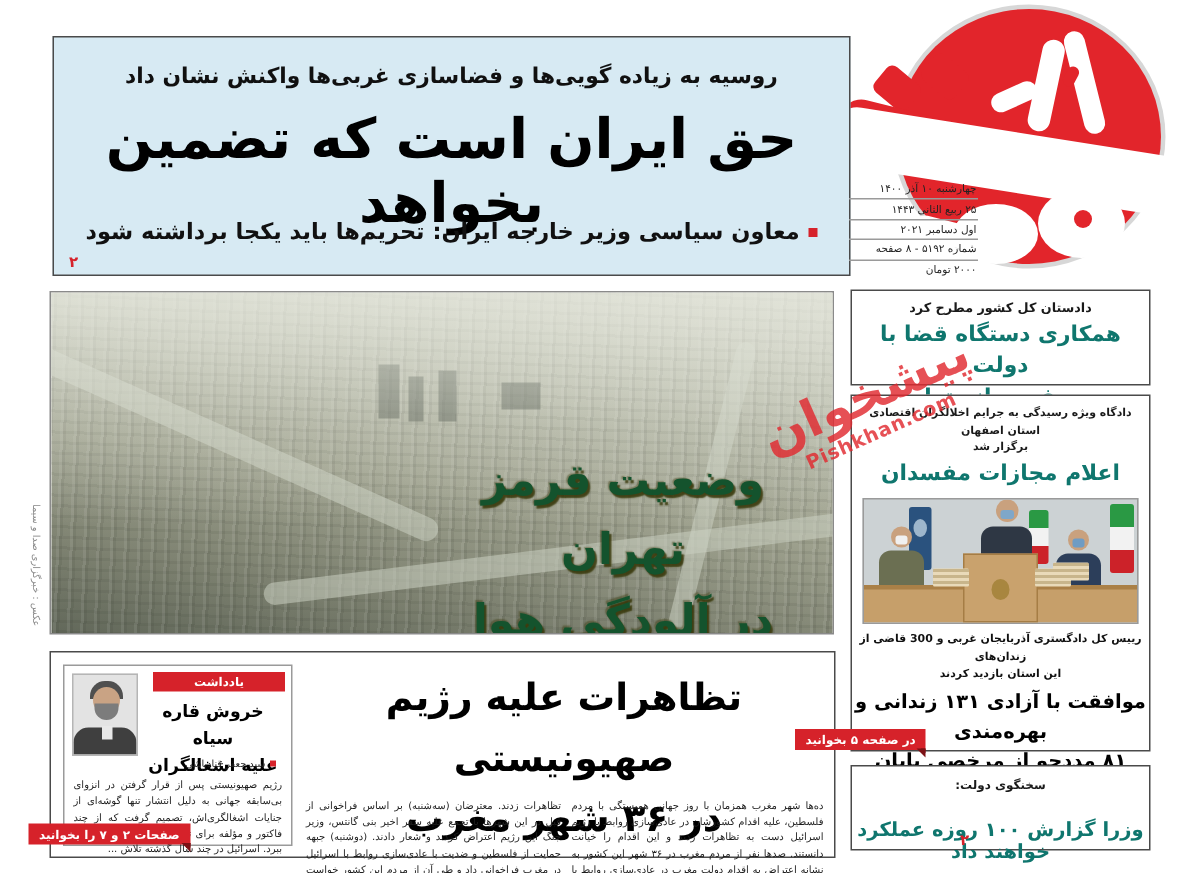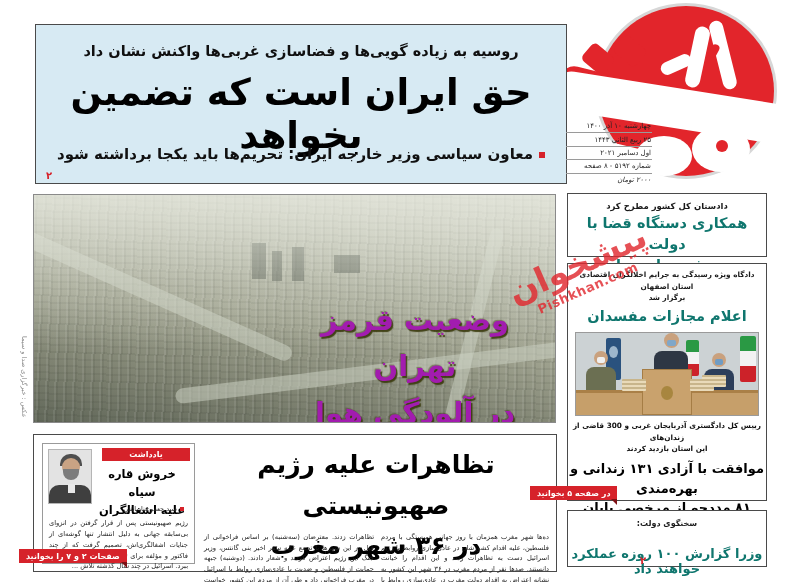--- a/index.html
+++ b/index.html
@@ -28,21 +28,21 @@
   .glyph.g5 { left:152px; top:126px; width:58px; height:46px; border-radius:50%; }
   .glyph.g6 { left:68px; top:148px; width:52px; height:16px; border-radius:8px; transform:rotate(14deg); }
   .glyph-red-accent { position:absolute; left:170px; top:44px; width:8px; height:14px; background:#e2252b;
                       border-radius:4px; transform:rotate(28deg); }
   .glyph-red-eye { position:absolute; left:176px; top:140px; width:12px; height:12px; background:#e2252b; border-radius:50%; }
 
   
   .dateline { position:absolute; left:566px; top:120px; width:86px; z-index:6; }
   .dateline .dl-item { font-size:7px; color:#222; padding:2.2px 1px; border-bottom:0.5px solid #9a9a9a;
                        text-align:right; white-space:nowrap; overflow:hidden; }
-  .dateline .dl-item:last-child { border-bottom:none;font-style:italic; }
+  .dateline .dl-item:last-child { border-bottom:none; }
 
   
   .lead-box { position:absolute; left:35px; top:24px; width:532px; height:160px; background:#d7eaf3;
               border:1.5px solid #4a4a4a; }
   .lead-kicker { position:absolute; top:18px; width:100%; text-align:center; font-size:14.5px; font-weight:bold; color:#101010; }
   .lead-headline { position:absolute; top:46px; width:100%; text-align:center; font-size:37px; font-weight:bold;
                    color:#000; letter-spacing:-1px; }
   .lead-sub { position:absolute; bottom:20px; width:100%; text-align:center; font-size:15px; font-weight:bold; color:#111; }
   .red-bullet { display:inline-block; width:6px; height:6px; background:#d6222a; margin-left:6px; vertical-align:middle; }
   .pageref { color:#d6222a; font-weight:bold; font-size:10px; }
@@ -60,21 +60,21 @@
   .ph-road.r1 { left:-30px; top:92px; width:300px; height:16px; transform:rotate(24deg); }
   .ph-road.r2 { left:140px; top:168px; width:430px; height:15px; transform:rotate(-7deg); }
   .ph-road.r3 { left:430px; top:30px; width:13px; height:230px; transform:rotate(14deg); }
   .ph-tower { position:absolute; background:rgba(66,72,62,.55); }
   .ph-tower.t1 { left:218px; top:48px; width:14px; height:36px; }
   .ph-tower.t2 { left:238px; top:56px; width:10px; height:30px; }
   .ph-tower.t3 { left:258px; top:52px; width:12px; height:34px; }
   .ph-tower.t4 { left:300px; top:60px; width:26px; height:18px; }
   .ph-haze { position:absolute; inset:0;
              background:linear-gradient(180deg, rgba(232,234,224,.8) 0%, rgba(232,234,224,.25) 40%, transparent 68%); }
-  .photo-headline { position:absolute; right:6px; top:102px; width:268px; text-align:center; color:#a21caf;
+  .photo-headline { position:absolute; right:6px; top:102px; width:268px; text-align:center; color:#14532d;
                     font-weight:bold; font-size:29px; line-height:1.6;
                     text-shadow:1.5px 2px 1px rgba(55,55,10,.9), -1px -1px 1px rgba(55,55,10,.45); }
   .photo-credit { position:absolute; left:20px; top:336px; writing-mode:vertical-rl; font-size:6.5px;
                   color:#8a8a8a; letter-spacing:1px; }
 
   
   .rail-box { position:absolute; left:567px; width:200px; border:1.5px solid #4a4a4a; background:#fff; }
   .rail-kicker { text-align:center; font-weight:bold; color:#1a1a1a; }
   .rail-headline { text-align:center; font-weight:bold; color:#0f766e; }
   .box1 { top:193px; height:64px; }

